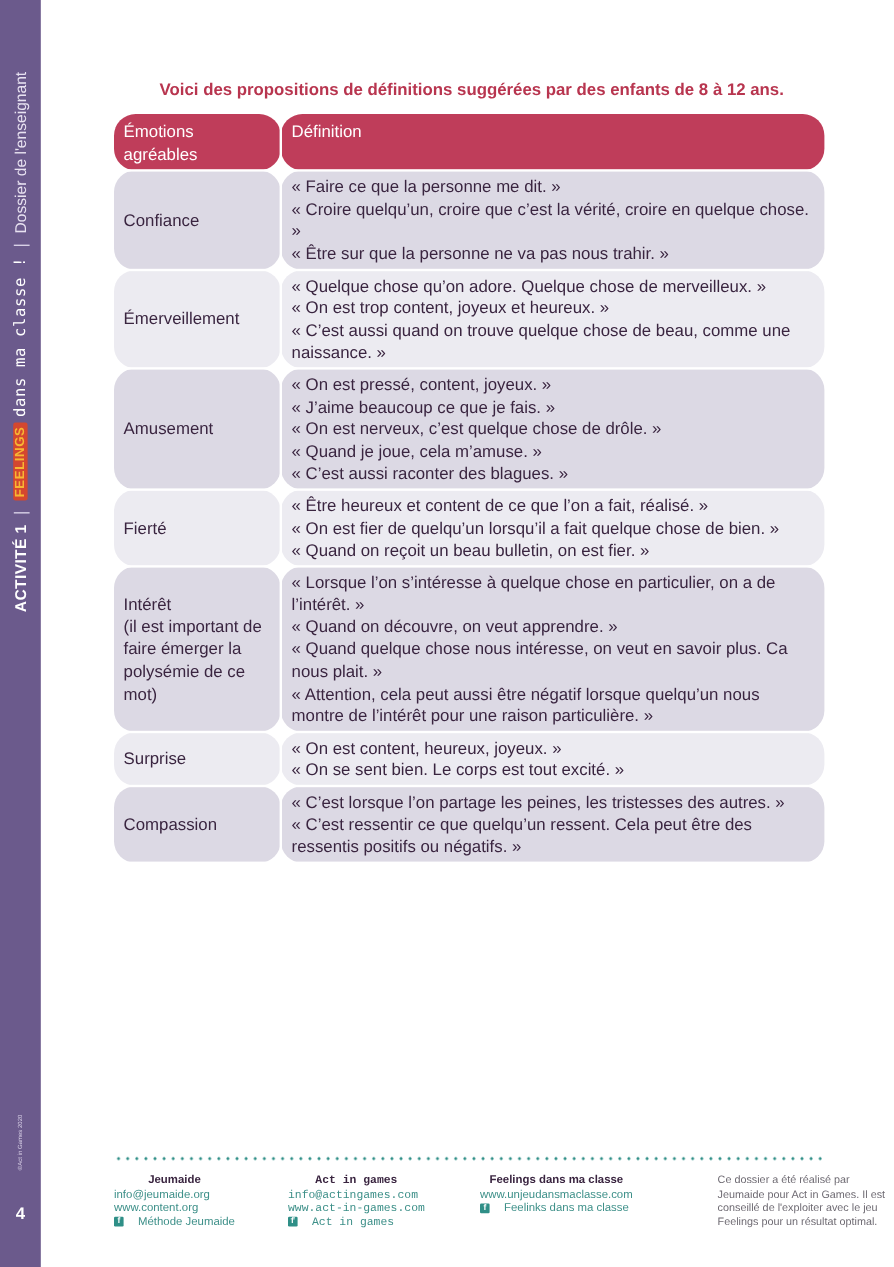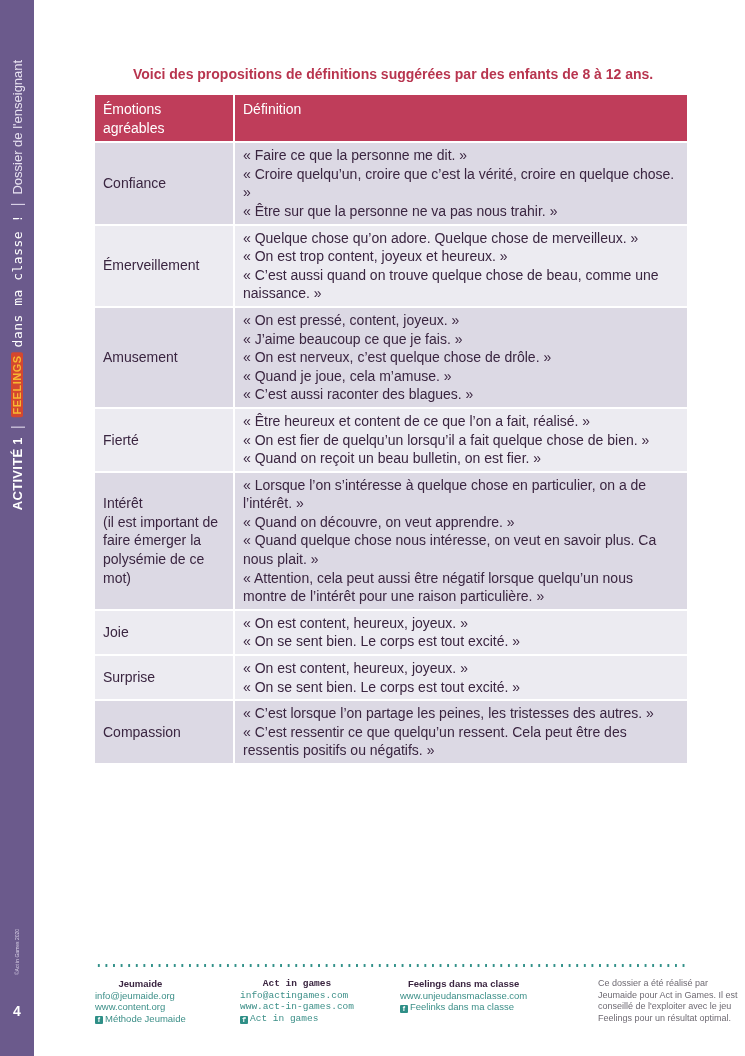--- a/index.html
+++ b/index.html
@@ -39,42 +39,42 @@
 
     
     .intro {
       position: absolute; left: 96px; top: 66px;
       font-size: 14px; font-weight: bold; color: #b8354f; margin-left: 37px;
     }
     .def-table {
       position: absolute; left: 95px; top: 95px; width: 592px;
       border-collapse: collapse; font-size: 14px; line-height: 18.6px;
     }
-    .def-table th, .def-table td { border-right: 2px solid #ffffff; border-bottom: 2px solid #ffffff; vertical-align: middle; }
+    .def-table th, .def-table td { border-right: 2px solid #ffffff; border-bottom: 2px solid #ffffff; vertical-align: middle; border-radius: 18px; }
     .def-table th:last-child, .def-table td:last-child { border-right: none; }
     .def-table thead th {
       background: #bf3d5a; color: #ffffff; font-weight: normal; text-align: left;
       padding: 5px 8px 4px 8px; vertical-align: top;
     }
     .col-emotion { width: 139px; }
     .def-table tbody td { padding: 3px 8px 3px 8px; color: #3a2540; }
     .def-table tbody td.emotion { padding-left: 8px; }
     .row-dark td { background: #dcd9e4; }
     .row-light td { background: #ecebf1; }
     .quote { display: block; }
 
     
     .footer-dots {
       position: absolute; left: 95px; top: 964px; width: 592px; height: 3px;
       background-image: radial-gradient(circle, #2f8f87 1.1px, transparent 1.3px);
       background-size: 7.6px 3px; background-repeat: repeat-x;
     }
     .footer-col { position: absolute; top: 978px; font-size: 9.5px; line-height: 11.5px; color: #3c8f88; }
     .footer-col .fc-title { color: #3a2540; font-weight: bold; text-align: center; }
-    .fb-line { display: flex; align-items: flex-end; gap: 2px; }
+    .fb-line { display: flex; align-items: center; gap: 12px; }
     .fb-icon {
       display: inline-block; width: 8px; height: 8px; background: #2f8f87; color: #fff;
       font-size: 7px; line-height: 8px; text-align: center; font-weight: bold; border-radius: 1px;
     }
     .footer-note { position: absolute; left: 552px; top: 978px; width: 140px; font-size: 9px; line-height: 11.5px; color: #6e6a72; margin-left: 46px; }
   </style>
 </head>
 <body>
 
 <div class="sidebar">
@@ -151,29 +151,20 @@
         </td>
         <td>
           <span class="quote">« Lorsque l’on s’intéresse à quelque chose en particulier, on a de l’intérêt. »</span>
           <span class="quote">« Quand on découvre, on veut apprendre. »</span>
           <span class="quote">« Quand quelque chose nous intéresse, on veut en savoir plus. Ca nous plait. »</span>
           <span class="quote">« Attention, cela peut aussi être négatif lorsque quelqu’un nous montre de l’intérêt pour une raison particulière. »</span>
         </td>
       </tr>
       <tr class="row-light">
         <td class="emotion">
-          <span class="quote">Joie</span>
-        </td>
-        <td>
-          <span class="quote">« On est content, heureux, joyeux. »</span>
-          <span class="quote">« On se sent bien. Le corps est tout excité. »</span>
-        </td>
-      </tr>
-      <tr class="row-light">
-        <td class="emotion">
           <span class="quote">Surprise</span>
         </td>
         <td>
           <span class="quote">« On est content, heureux, joyeux. »</span>
           <span class="quote">« On se sent bien. Le corps est tout excité. »</span>
         </td>
       </tr>
       <tr class="row-dark">
         <td class="emotion">
           <span class="quote">Compassion</span>

